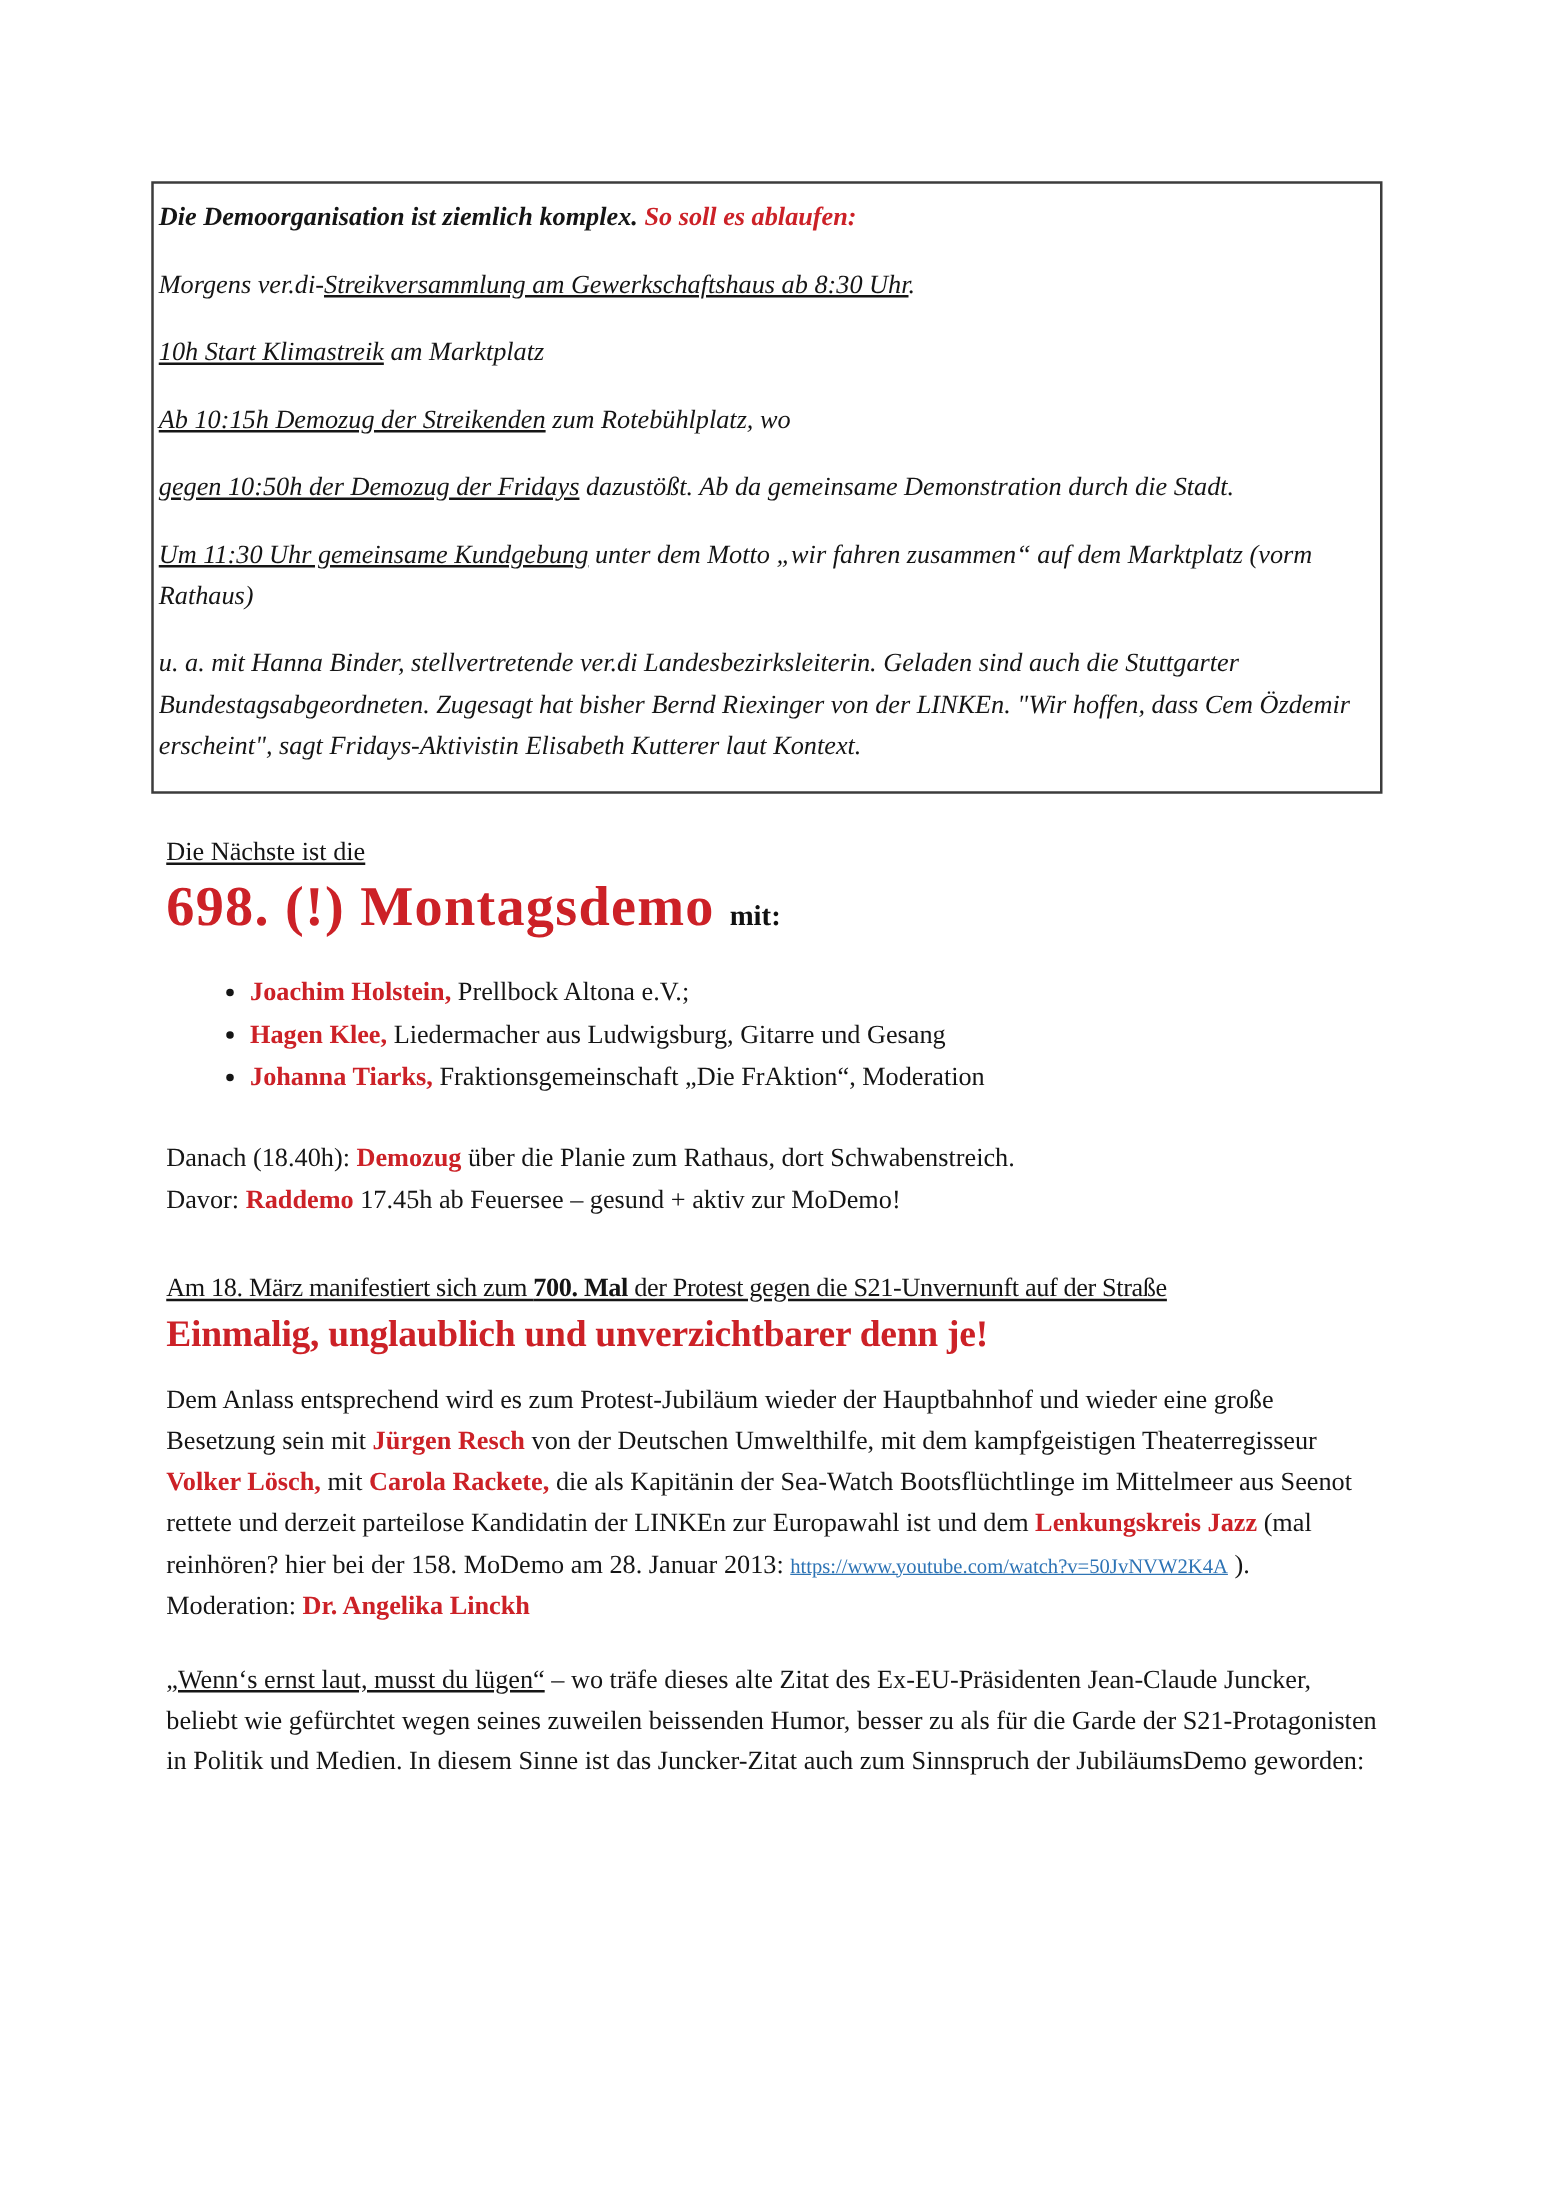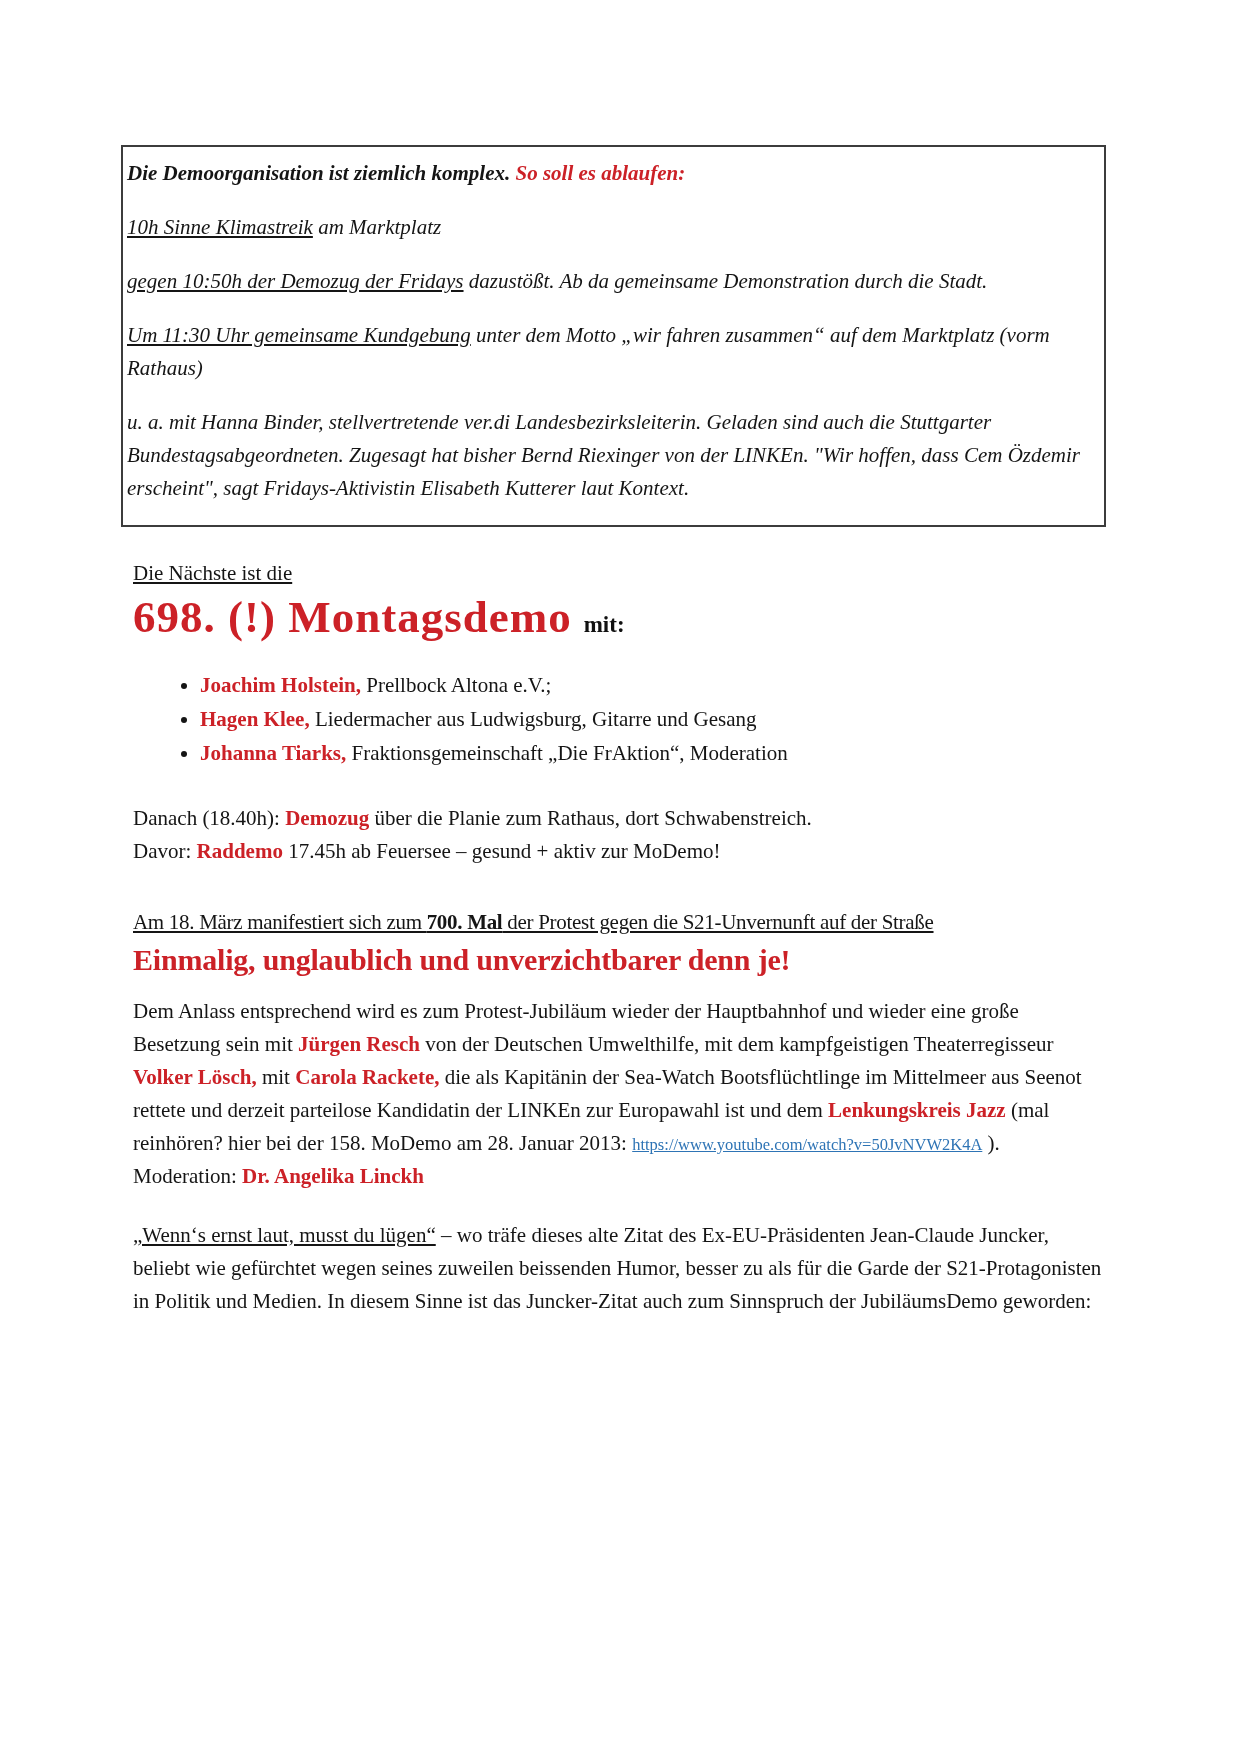--- a/index.html
+++ b/index.html
@@ -73,21 +73,23 @@
   }
   .juncker{margin-top:26px;}
 </style>
 </head>
 <body>
 
 <div class="page">
 
   <div class="info-box">
     <p class="box-p box-lead"><span class="bold">Die Demoorganisation ist ziemlich komplex. </span><span class="bold red">So soll es ablaufen:</span></p>
-    <p class="box-p"><span class="u">10h Sinne Klimastreik</span><span> am Marktplatz</span></p>
+    <p class="box-p"><span>Morgens ver.di-</span><span class="u">Streikversammlung am Gewerkschaftshaus ab 8:30 Uhr</span><span>.</span></p>
+    <p class="box-p"><span class="u">10h Start Klimastreik</span><span> am Marktplatz</span></p>
+    <p class="box-p"><span class="u">Ab 10:15h Demozug der Streikenden</span><span> zum Rotebühlplatz, wo</span></p>
     <p class="box-p"><span class="u">gegen 10:50h der Demozug der Fridays</span><span> dazustößt. Ab da gemeinsame Demonstration durch die Stadt.</span></p>
     <p class="box-p"><span class="u">Um 11:30 Uhr gemeinsame Kundgebung</span><span> unter dem Motto „wir fahren zusammen“  auf dem Marktplatz (vorm Rathaus)</span></p>
     <p class="box-p"><span>u. a. mit Hanna Binder, stellvertretende ver.di Landesbezirksleiterin. Geladen sind auch die Stuttgarter Bundestagsabgeordneten. Zugesagt hat bisher Bernd Riexinger von der LINKEn. "Wir hoffen, dass Cem Özdemir erscheint",  sagt Fridays-Aktivistin Elisabeth Kutterer laut Kontext.</span></p>
   </div>
 
 
   <p class="intro-line"><span class="u">Die Nächste ist die</span></p>
 
   <h1 class="demo-title"><span>698. (!) Montagsdemo</span><span class="mit">mit:</span></h1>
 

